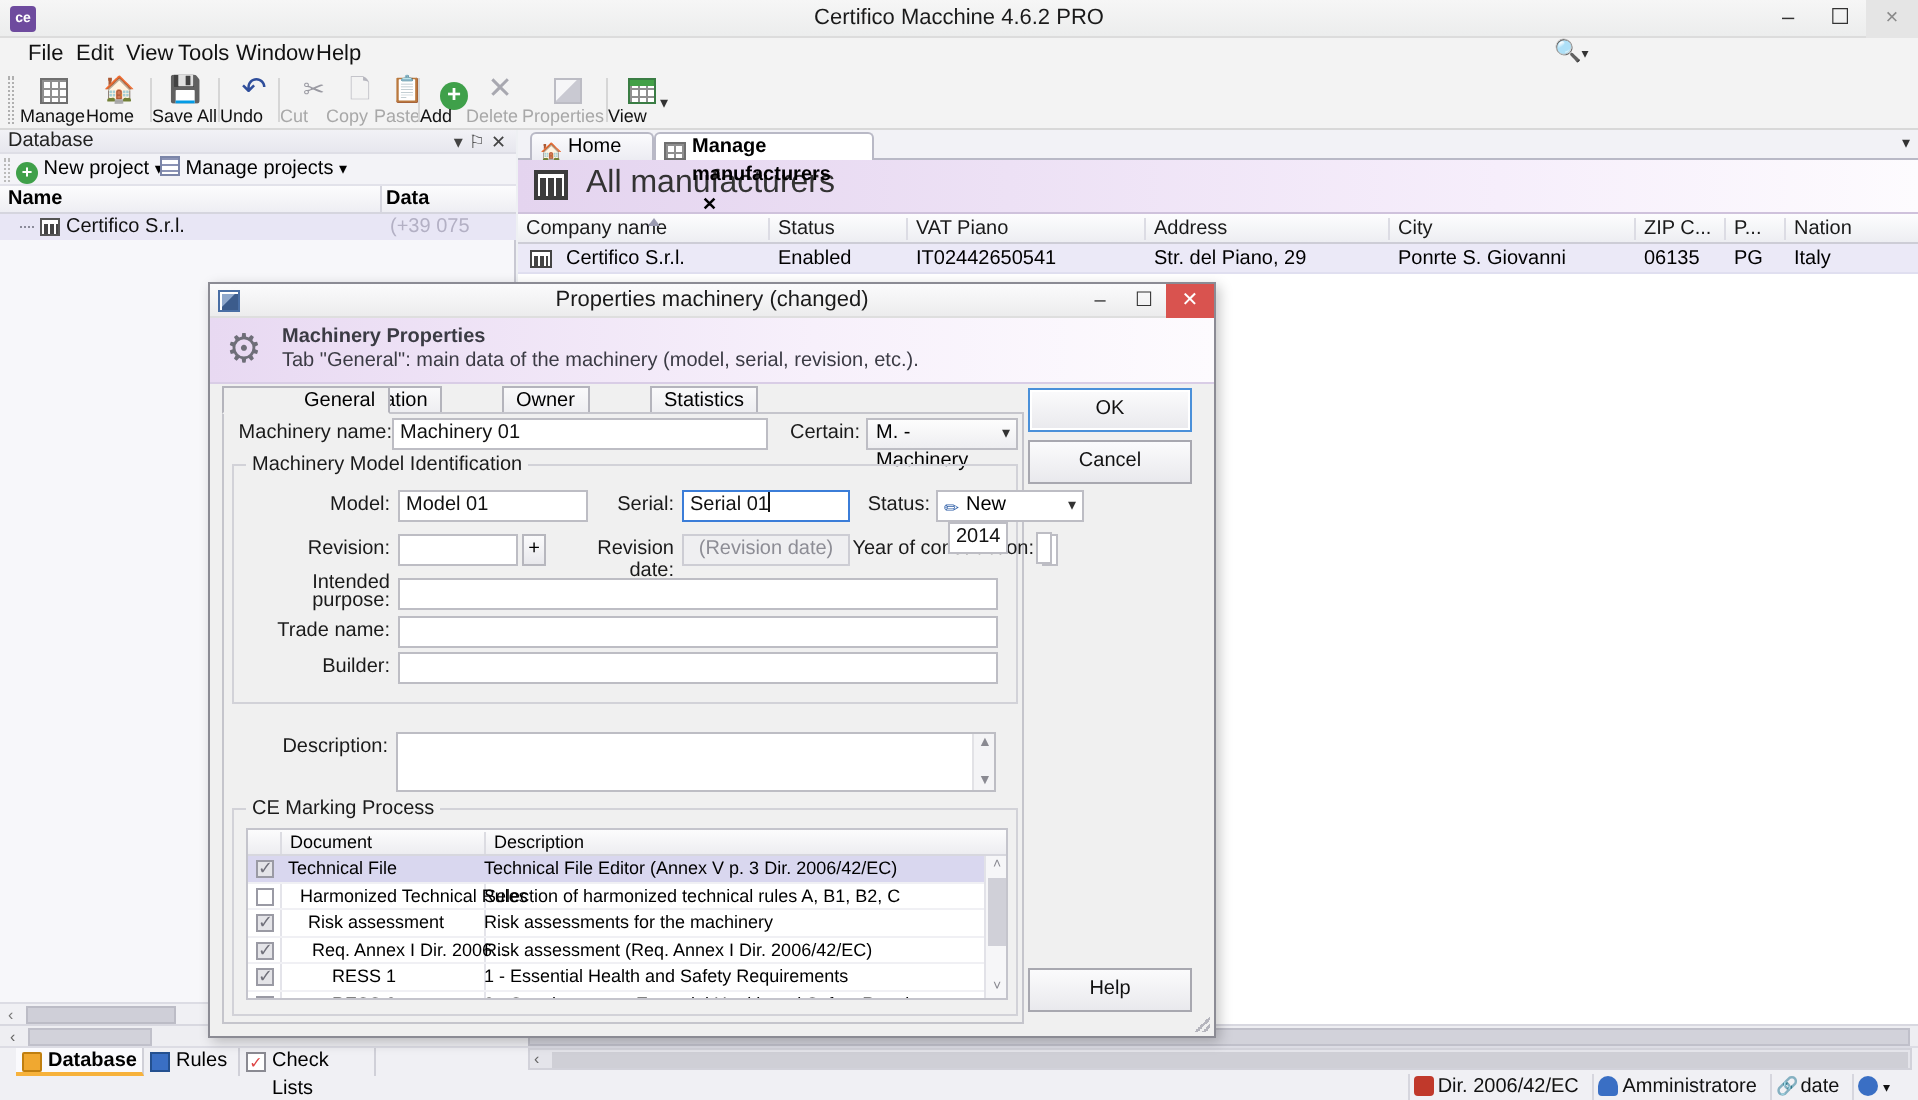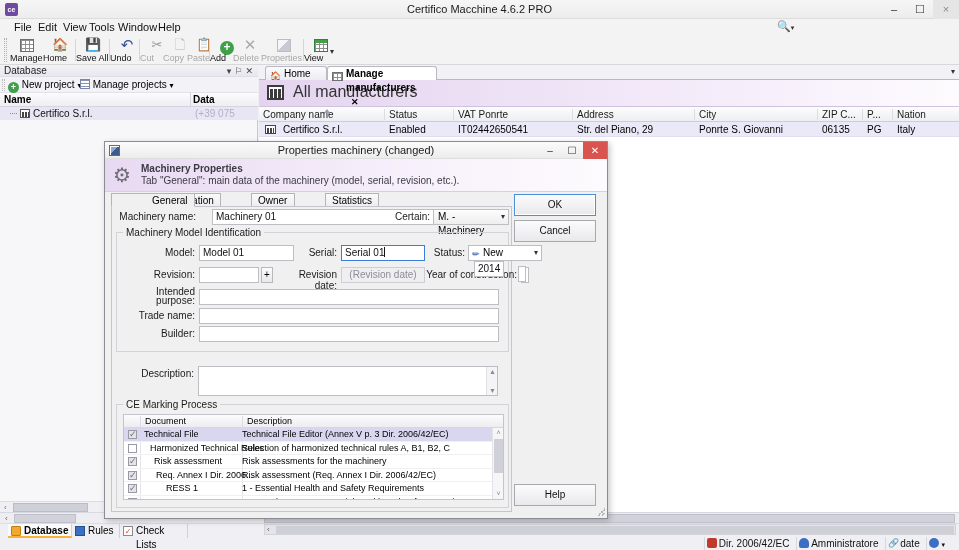--- a/index.html
+++ b/index.html
@@ -586,21 +586,21 @@
       <span class="ph-icon"></span>
       <span class="ph-title">All manufacturers</span>
     </div>
 
     <div class="grid-head">
       <span class="gh" style="left:0;width:125px">Company name</span>
       <span class="sort-caret" style="left:65px"></span>
       <span class="vsep" style="left:125px"></span>
       <span class="gh" style="left:126px;width:68px">Status</span>
       <span class="vsep" style="left:194px"></span>
-      <span class="gh" style="left:195px;width:118px">VAT Ponrte</span>
+      <span class="gh" style="left:195px;width:118px">VAT Piano</span>
       <span class="vsep" style="left:313px"></span>
       <span class="gh" style="left:314px;width:121px">Address</span>
       <span class="vsep" style="left:435px"></span>
       <span class="gh" style="left:436px;width:122px">City</span>
       <span class="vsep" style="left:558px"></span>
       <span class="gh" style="left:559px;width:44px">ZIP C...</span>
       <span class="vsep" style="left:603px"></span>
       <span class="gh" style="left:604px;width:29px">P...</span>
       <span class="vsep" style="left:633px"></span>
       <span class="gh" style="left:634px;width:66px">Nation</span>
@@ -686,21 +686,21 @@
     <div class="dlg-tabs">
       <span class="dtab active" style="left:0">General</span>
       <span class="dtab" style="left:43px">Certification process</span>
       <span class="dtab" style="left:140px">Owner project</span>
       <span class="dtab" style="left:214px">Statistics</span>
     </div>
 
     <div class="dlg-panel">
 
       <span class="lbl" style="left:2px;top:4px;width:82px">Machinery name:</span>
-      <span class="fld" style="left:100px;top:2px;width:226px">Machinery 01</span>
+      <span class="fld" style="left:84px;top:2px;width:188px">Machinery 01</span>
       <span class="lbl" style="left:278px;top:4px;width:40px">Certain:</span>
       <span class="combo" style="left:321px;top:2px;width:76px">M. - Machinery</span>
 
       <div class="group" style="left:4px;top:25px;width:393px;height:120px">
         <span class="gtitle">Machinery Model Identification</span>
 
         <span class="lbl" style="left:6px;top:14px;width:72px">Model:</span>
         <span class="fld" style="left:82px;top:12px;width:95px">Model 01</span>
 
         <span class="lbl" style="left:182px;top:14px;width:38px">Serial:</span>

